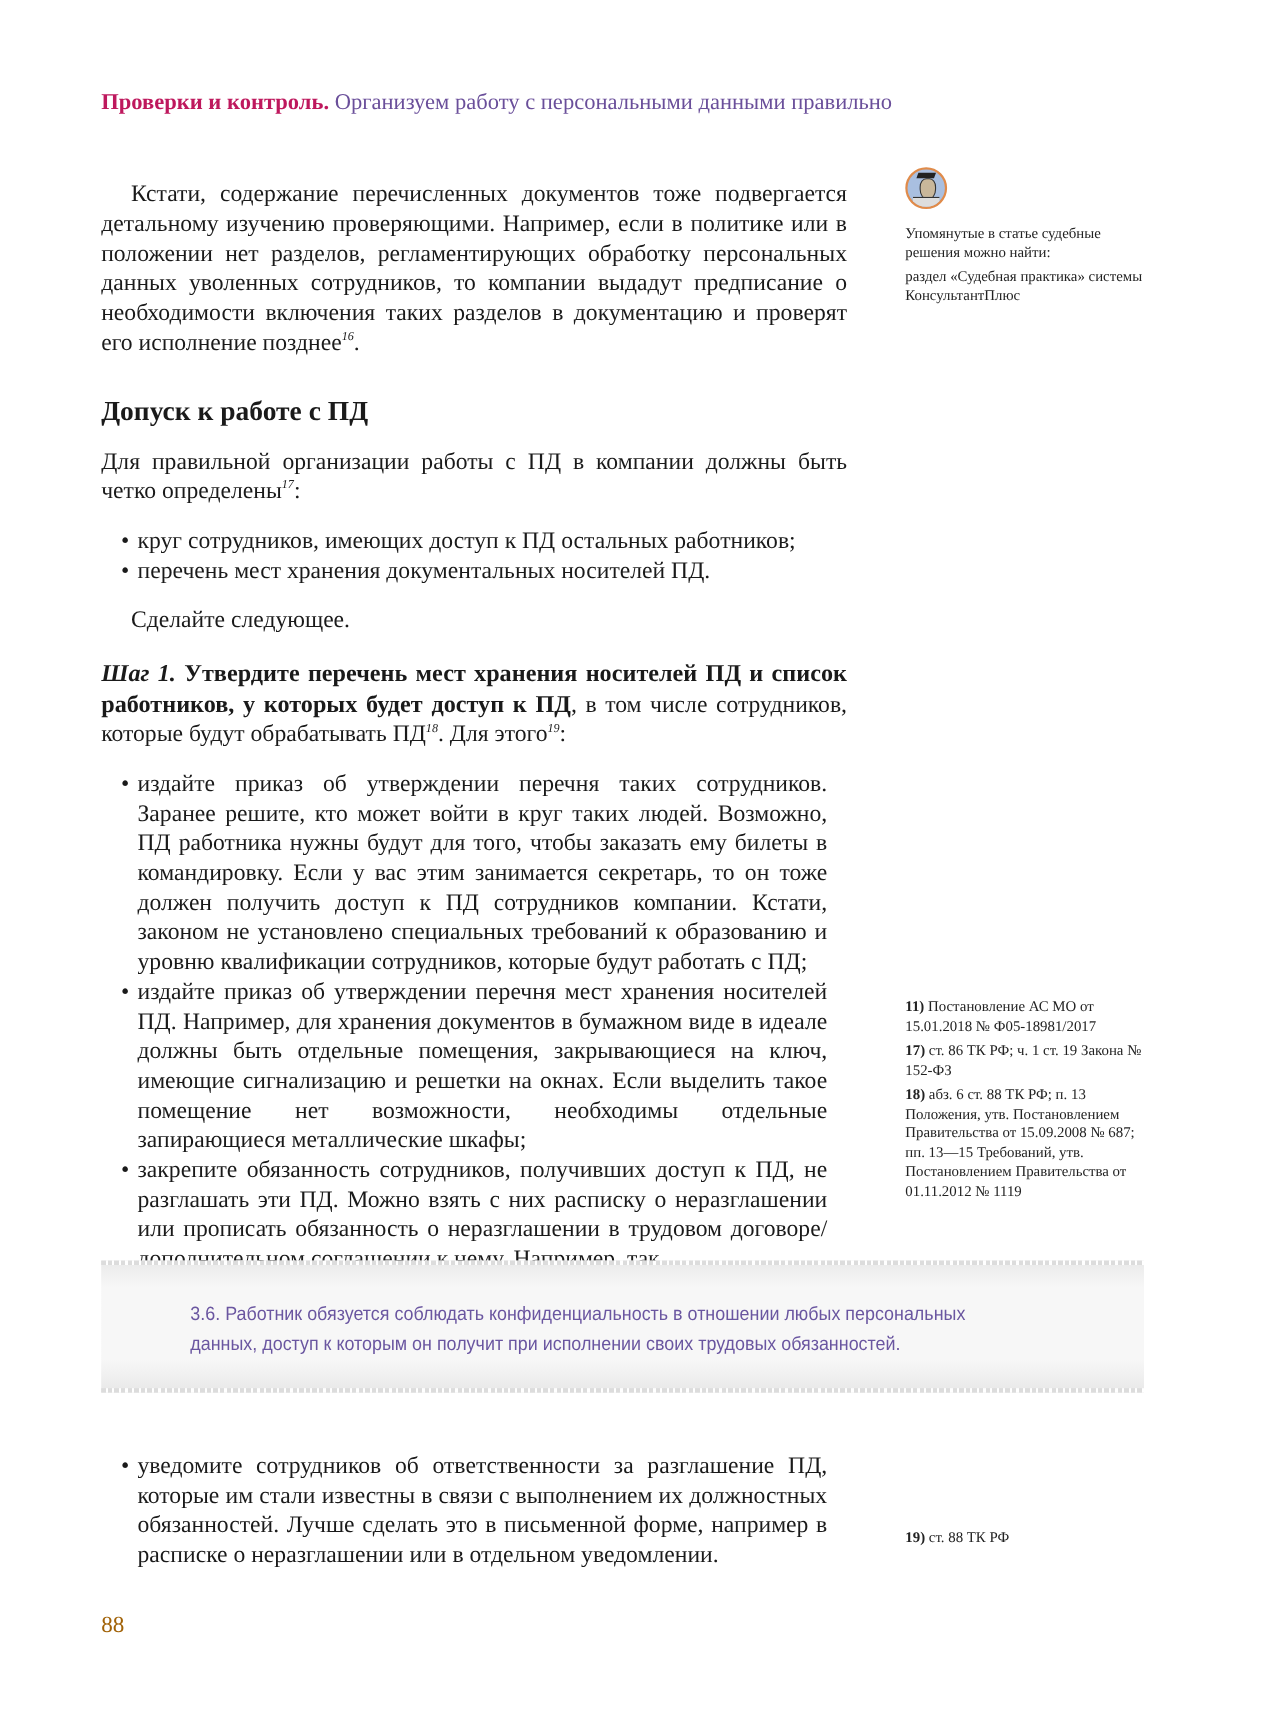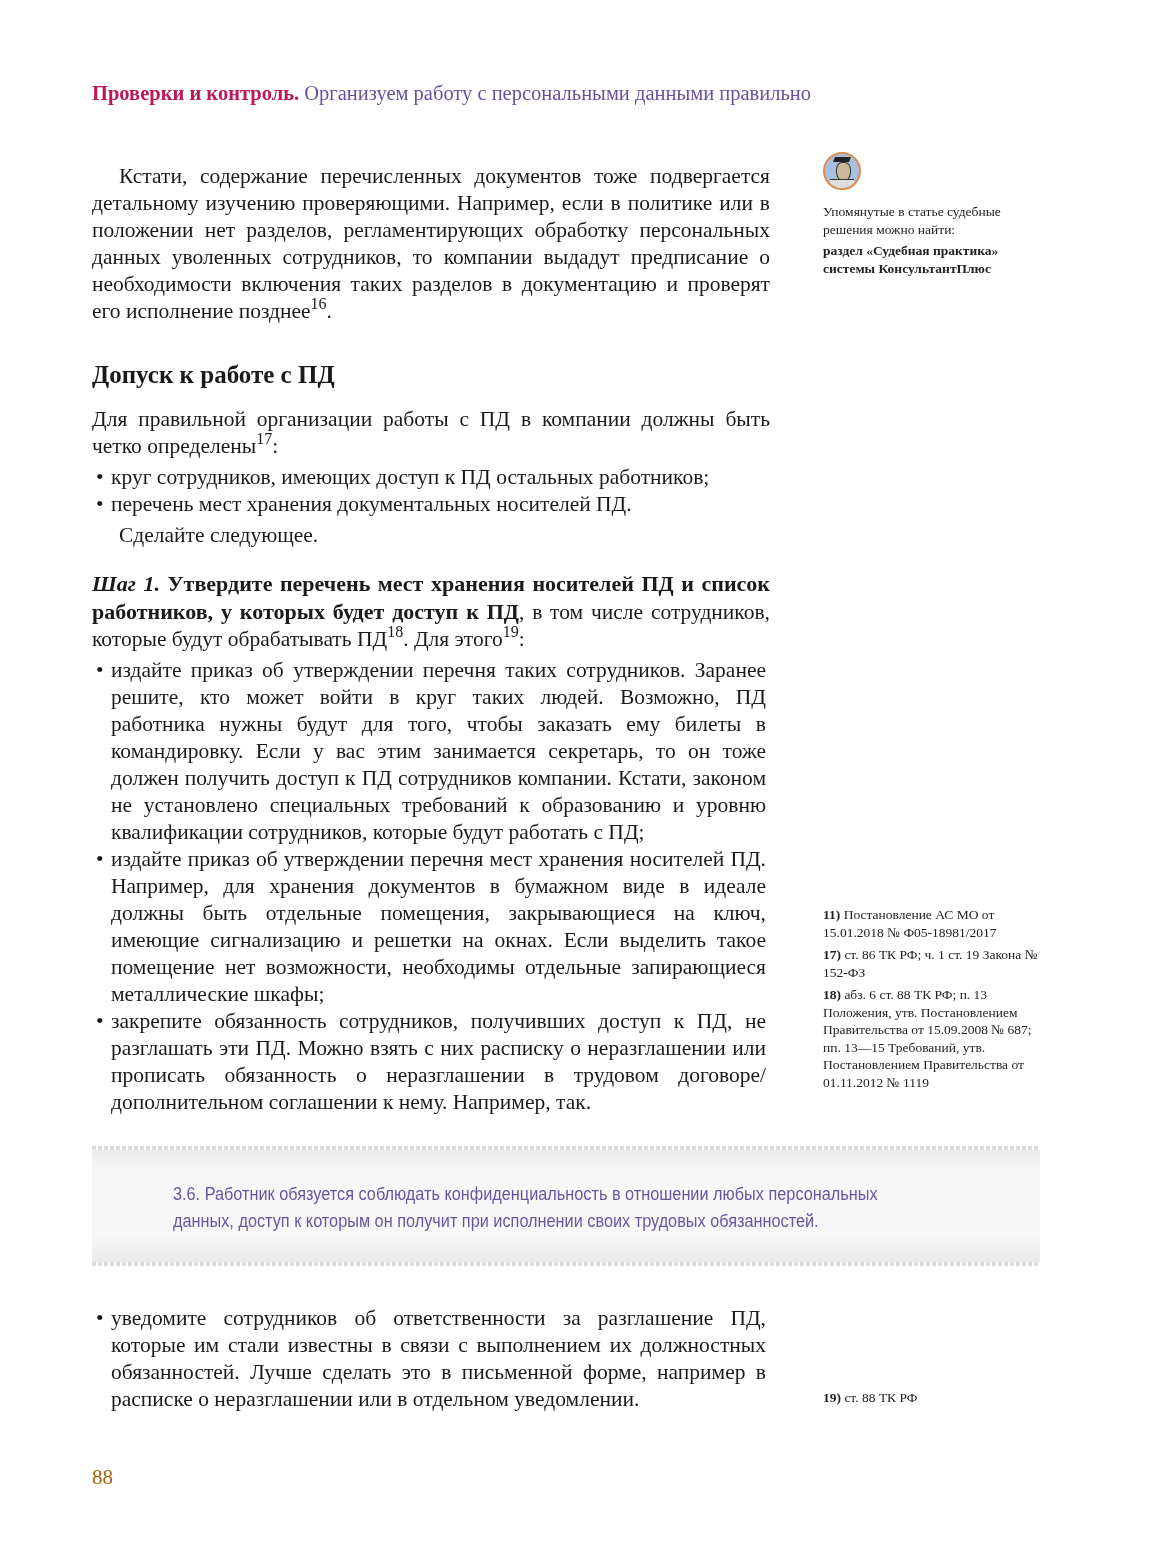--- a/index.html
+++ b/index.html
@@ -2,23 +2,23 @@
 <html><head>
 <meta charset="utf-8">
 <style>
   html, body { margin: 0; padding: 0; background: #ffffff; }
   body { width: 1163px; height: 1559px; position: relative; overflow: hidden; font-family: "Liberation Serif", "DejaVu Serif", serif; color: #1a1a1a; }
   .running-head { position: absolute; left: 92px; top: 82px; font-size: 20.5px; color: #6a4f9a; white-space: nowrap; }
   .running-head b { font-weight: bold; color: #be185d; }
   .main { position: absolute; left: 92px; width: 678px; font-size: 21.5px; line-height: 27px; }
   .main p { margin: 0; text-align: justify; text-align-last: left; }
   .indent { text-indent: 27px; }
-  sup { font-size: 16px; line-height: 0; vertical-align: 9px; }
+  sup { font-size: 11px; line-height: 0; vertical-align: 9px; font-style: italic; }
   .h2 { position: absolute; left: 92px; top: 361px; font-size: 25px; font-weight: bold; }
-  ul.bul { margin: 4px; padding: 0; list-style: none; }
+  ul.bul { margin: 18px; padding: 0; list-style: none; }
   ul.bul li { position: relative; padding-left: 15px; text-align: justify; }
   ul.bul li::before { content: "•"; position: absolute; left: 0; top: 0; }
   .step-bold { font-weight: bold; font-size: 22px; }
   .step-italic { font-style: italic; font-weight: bold; font-size: 22px; }
   .side { position: absolute; left: 823px; width: 225px; font-size: 13.5px; line-height: 17.5px; color: #222; }
   .side .avatar { width: 34px; height: 34px; border-radius: 50%; background: #a9bfe0; border: 2px solid #e08b4a; position: relative; overflow: hidden; }
   .avatar .cap { position: absolute; left: 9px; top: 3px; width: 16px; height: 5px; background: #222; transform: skewX(-20deg); }
   .avatar .face { position: absolute; left: 11px; top: 8px; width: 13px; height: 18px; background: #c9b79a; border-radius: 40% 40% 50% 50%; border: 1px solid #333; }
   .avatar .coat { position: absolute; left: 5px; top: 25px; width: 24px; height: 12px; background: #ddd; border-top: 1px solid #333; }
   .fn { margin-bottom: 5px; }
@@ -41,35 +41,35 @@
   <p class="indent"><span>Кстати, содержание перечисленных документов тоже подвергается детальному изучению проверяющими. Например, если в политике или в положении нет разделов, регламентирующих обработку персональных данных уволенных сотрудников, то компании выдадут предписание о необходимости включения таких разделов в документацию и проверят его исполнение позднее</span><sup>16</sup><span>.</span></p>
 </div>
 
 <div class="side" style="top:152px;">
   <div class="avatar">
     <div class="cap"></div>
       <div class="face"></div>
       <div class="coat"></div>
   </div>
   <div style="margin-top:13px;">Упомянутые в статье судебные решения можно найти:</div>
-  <div style="margin-top:4px;font-weight:bold;">раздел «Судебная практика» системы КонсультантПлюс</div>
+  <div style="margin-top:4px;font-weight:normal;">раздел «Судебная практика» системы КонсультантПлюс</div>
 </div>
 
 <div class="h2">Допуск к работе с ПД</div>
 
 <div class="main" style="top:406px;">
   <p><span>Для правильной организации работы с ПД в компании должны быть четко определены</span><sup>17</sup><span>:</span></p>
   <ul class="bul">
     <li>круг сотрудников, имеющих доступ к ПД остальных работников;</li>
     <li>перечень мест хранения документальных носителей ПД.</li>
   </ul>
   <p class="indent">Сделайте следующее.</p>
 </div>
 
-<div class="main" style="top:570px;">
+<div class="main" style="top:598px;">
   <p><span class="step-italic">Шаг 1.</span><span class="step-bold"> Утвердите перечень мест хранения носителей ПД и список работников, у которых будет доступ к ПД</span><span>, в том числе сотрудников, которые будут обрабатывать ПД</span><sup>18</sup><span>. Для этого</span><sup>19</sup><span>:</span></p>
   <ul class="bul">
     <li>издайте приказ об утверждении перечня таких сотрудников. Заранее решите, кто может войти в круг таких людей. Возможно, ПД работника нужны будут для того, чтобы заказать ему билеты в командировку. Если у вас этим занимается секретарь, то он тоже должен получить доступ к ПД сотрудников компании. Кстати, законом не установлено специальных требований к образованию и уровню квалификации сотрудников, которые будут работать с ПД;</li>
     <li>издайте приказ об утверждении перечня мест хранения носителей ПД. Например, для хранения документов в бумажном виде в идеале должны быть отдельные помещения, закрывающиеся на ключ, имеющие сигнализацию и решетки на окнах. Если выделить такое помещение нет возможности, необходимы отдельные запирающиеся металлические шкафы;</li>
     <li>закрепите обязанность сотрудников, получивших доступ к ПД, не разглашать эти ПД. Можно взять с них расписку о неразглашении или прописать обязанность о неразглашении в трудовом договоре/дополнительном соглашении к нему. Например, так.</li>
   </ul>
 </div>
 
 <div class="side" style="top:906px;">
   <div class="fn"><b>11)</b><span> Постановление АС МО от 15.01.2018 № Ф05-18981/2017</span></div>

